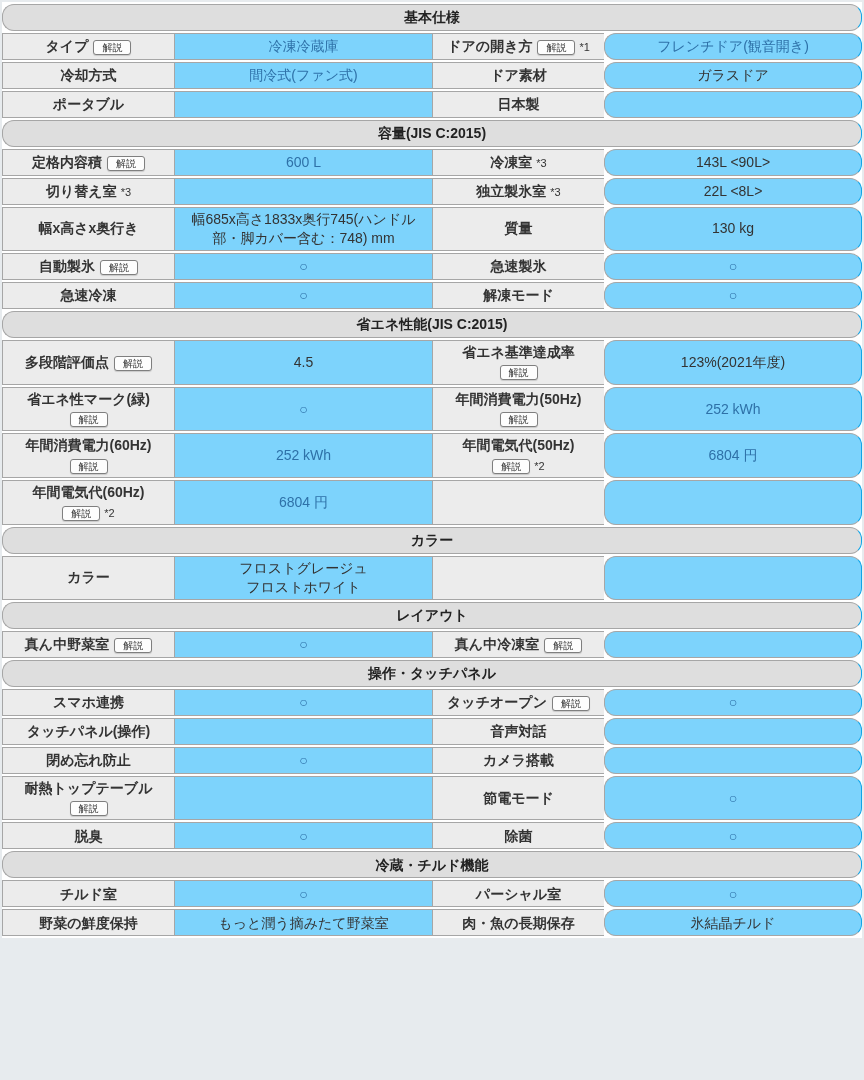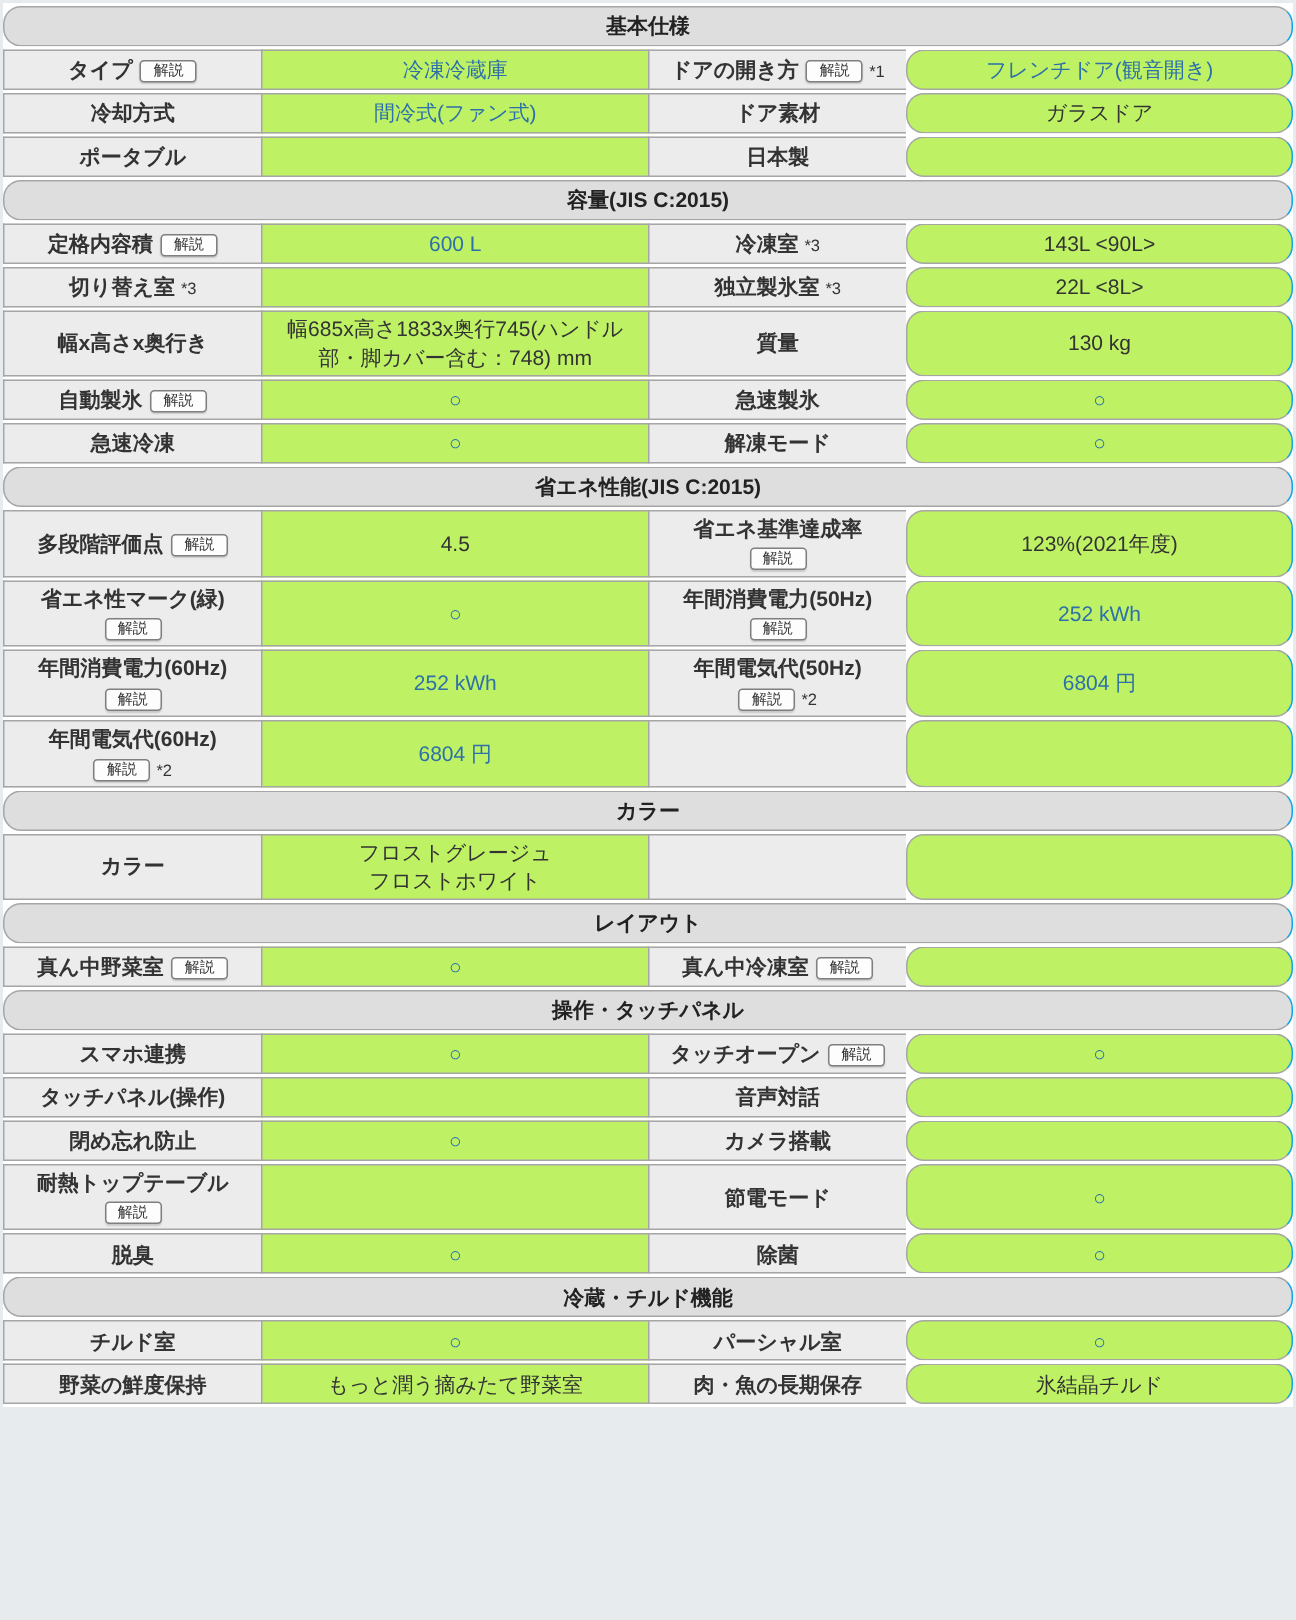--- a/index.html
+++ b/index.html
@@ -34,21 +34,21 @@
     background:#dedede;
     font-weight:bold;
     color:#222;
     border-right:1px solid #a6a6a6;
   }
   td.label {
     background:#ececec;
     font-weight:bold;
     color:#333;
   }
-  td.value { background:#bef264; color:#333; }
+  td.value { background:#7dd3fc; color:#333; }
   .blue { color:#2e71a8; }
   .kaisetsu {
     display:inline-block;
     font-size:10px;
     font-weight:normal;
     color:#333;
     background:#fdfdfd;
     border:1px solid #7f7f7f;
     border-radius:3px;
     padding:1px 8px;

